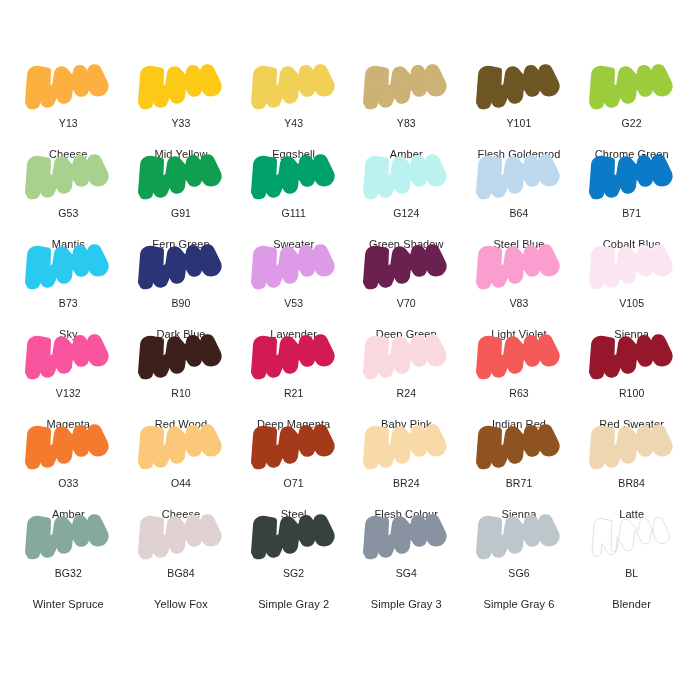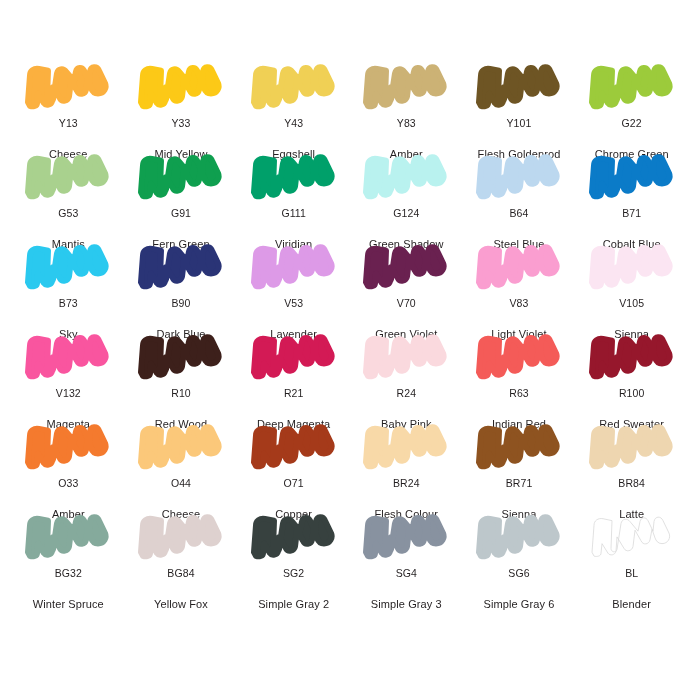--- a/index.html
+++ b/index.html
@@ -157,21 +157,21 @@
         <div class="swatch-name">Fern Green</div>
       </div>
       <div class="swatch-cell">
         <div class="swatch-mark">
           <svg viewBox="0 0 88 48" preserveAspectRatio="none">
             <path d="M4,42 L6,14 C6,9 10,6 15,7 L24,9 L23,38 C23,42 28,43 29,39 L33,12 C34,7 39,6 42,10 L50,20 L52,10 C53,5 58,5 60,9 L65,20 L66,10 C67,4 73,4 75,9 L81,22 C83,27 80,33 74,33 C70,33 68,30 67,27 L64,18 L62,29 C61,34 55,35 53,30 L47,19 L45,36 C44,41 38,42 36,38 L29,26 L28,41 C27,45 22,46 20,43 L14,33 L13,43 C13,46 9,47 6,46 Z" fill="#00a06a" stroke-linejoin="round" stroke="#00a06a" stroke-width="6"></path>
           </svg>
         </div>
         <div class="swatch-rule" style="background: rgb(0, 140, 92);"></div>
         <div class="swatch-code">G111</div>
-        <div class="swatch-name">Viridian</div>
+        <div class="swatch-name">Sweater</div>
       </div>
       <div class="swatch-cell">
         <div class="swatch-mark">
           <svg viewBox="0 0 88 48" preserveAspectRatio="none">
             <path d="M4,42 L6,14 C6,9 10,6 15,7 L24,9 L23,38 C23,42 28,43 29,39 L33,12 C34,7 39,6 42,10 L50,20 L52,10 C53,5 58,5 60,9 L65,20 L66,10 C67,4 73,4 75,9 L81,22 C83,27 80,33 74,33 C70,33 68,30 67,27 L64,18 L62,29 C61,34 55,35 53,30 L47,19 L45,36 C44,41 38,42 36,38 L29,26 L28,41 C27,45 22,46 20,43 L14,33 L13,43 C13,46 9,47 6,46 Z" fill="#b9f2ef" stroke-linejoin="round" stroke="#b9f2ef" stroke-width="6"></path>
           </svg>
         </div>
         <div class="swatch-rule" style="background: rgb(166, 228, 225);"></div>
         <div class="swatch-code">G124</div>
         <div class="swatch-name">Green Shadow</div>
@@ -227,21 +227,21 @@
         <div class="swatch-name">Lavender</div>
       </div>
       <div class="swatch-cell">
         <div class="swatch-mark">
           <svg viewBox="0 0 88 48" preserveAspectRatio="none">
             <path d="M4,42 L6,14 C6,9 10,6 15,7 L24,9 L23,38 C23,42 28,43 29,39 L33,12 C34,7 39,6 42,10 L50,20 L52,10 C53,5 58,5 60,9 L65,20 L66,10 C67,4 73,4 75,9 L81,22 C83,27 80,33 74,33 C70,33 68,30 67,27 L64,18 L62,29 C61,34 55,35 53,30 L47,19 L45,36 C44,41 38,42 36,38 L29,26 L28,41 C27,45 22,46 20,43 L14,33 L13,43 C13,46 9,47 6,46 Z" fill="#6a2150" stroke-linejoin="round" stroke="#6a2150" stroke-width="6"></path>
           </svg>
         </div>
         <div class="swatch-rule" style="background: rgb(92, 27, 70);"></div>
         <div class="swatch-code">V70</div>
-        <div class="swatch-name">Green Violet</div>
+        <div class="swatch-name">Deep Green</div>
       </div>
       <div class="swatch-cell">
         <div class="swatch-mark">
           <svg viewBox="0 0 88 48" preserveAspectRatio="none">
             <path d="M4,42 L6,14 C6,9 10,6 15,7 L24,9 L23,38 C23,42 28,43 29,39 L33,12 C34,7 39,6 42,10 L50,20 L52,10 C53,5 58,5 60,9 L65,20 L66,10 C67,4 73,4 75,9 L81,22 C83,27 80,33 74,33 C70,33 68,30 67,27 L64,18 L62,29 C61,34 55,35 53,30 L47,19 L45,36 C44,41 38,42 36,38 L29,26 L28,41 C27,45 22,46 20,43 L14,33 L13,43 C13,46 9,47 6,46 Z" fill="#fa9ed0" stroke-linejoin="round" stroke="#fa9ed0" stroke-width="6"></path>
           </svg>
         </div>
         <div class="swatch-rule" style="background: rgb(247, 138, 196);"></div>
         <div class="swatch-code">V83</div>
         <div class="swatch-name">Light Violet</div>
@@ -337,21 +337,21 @@
         <div class="swatch-name">Cheese</div>
       </div>
       <div class="swatch-cell">
         <div class="swatch-mark">
           <svg viewBox="0 0 88 48" preserveAspectRatio="none">
             <path d="M4,42 L6,14 C6,9 10,6 15,7 L24,9 L23,38 C23,42 28,43 29,39 L33,12 C34,7 39,6 42,10 L50,20 L52,10 C53,5 58,5 60,9 L65,20 L66,10 C67,4 73,4 75,9 L81,22 C83,27 80,33 74,33 C70,33 68,30 67,27 L64,18 L62,29 C61,34 55,35 53,30 L47,19 L45,36 C44,41 38,42 36,38 L29,26 L28,41 C27,45 22,46 20,43 L14,33 L13,43 C13,46 9,47 6,46 Z" fill="#a53a1a" stroke-linejoin="round" stroke="#a53a1a" stroke-width="6"></path>
           </svg>
         </div>
         <div class="swatch-rule" style="background: rgb(146, 47, 19);"></div>
         <div class="swatch-code">O71</div>
-        <div class="swatch-name">Copper</div>
+        <div class="swatch-name">Steel</div>
       </div>
       <div class="swatch-cell">
         <div class="swatch-mark">
           <svg viewBox="0 0 88 48" preserveAspectRatio="none">
             <path d="M4,42 L6,14 C6,9 10,6 15,7 L24,9 L23,38 C23,42 28,43 29,39 L33,12 C34,7 39,6 42,10 L50,20 L52,10 C53,5 58,5 60,9 L65,20 L66,10 C67,4 73,4 75,9 L81,22 C83,27 80,33 74,33 C70,33 68,30 67,27 L64,18 L62,29 C61,34 55,35 53,30 L47,19 L45,36 C44,41 38,42 36,38 L29,26 L28,41 C27,45 22,46 20,43 L14,33 L13,43 C13,46 9,47 6,46 Z" fill="#f8d9a8" stroke-linejoin="round" stroke="#f8d9a8" stroke-width="6"></path>
           </svg>
         </div>
         <div class="swatch-rule" style="background: rgb(236, 200, 143);"></div>
         <div class="swatch-code">BR24</div>
         <div class="swatch-name">Flesh Colour</div>

